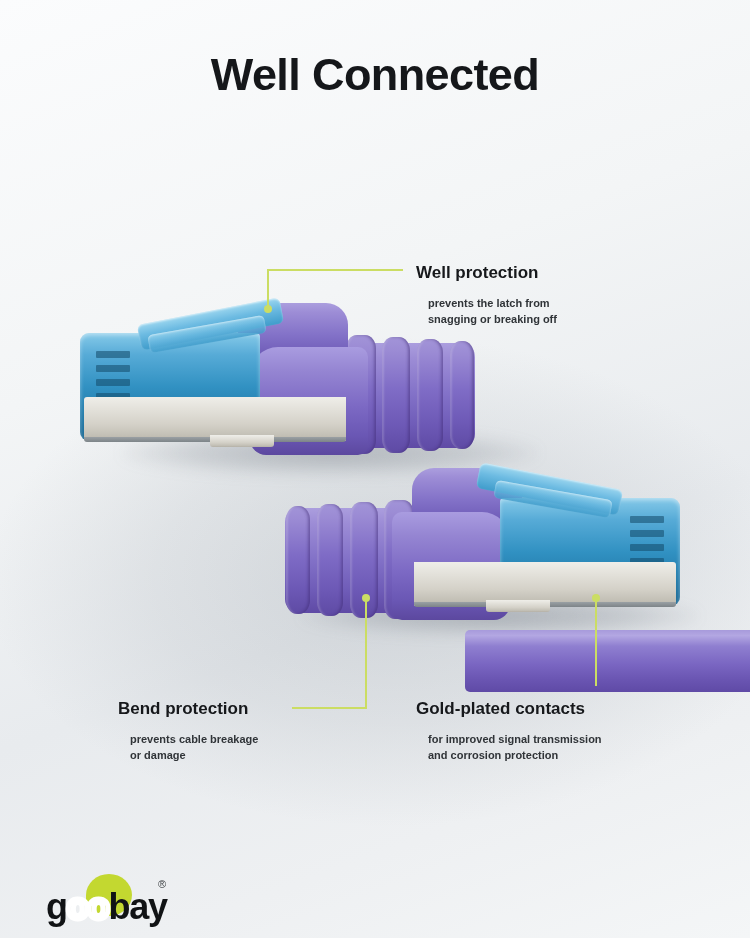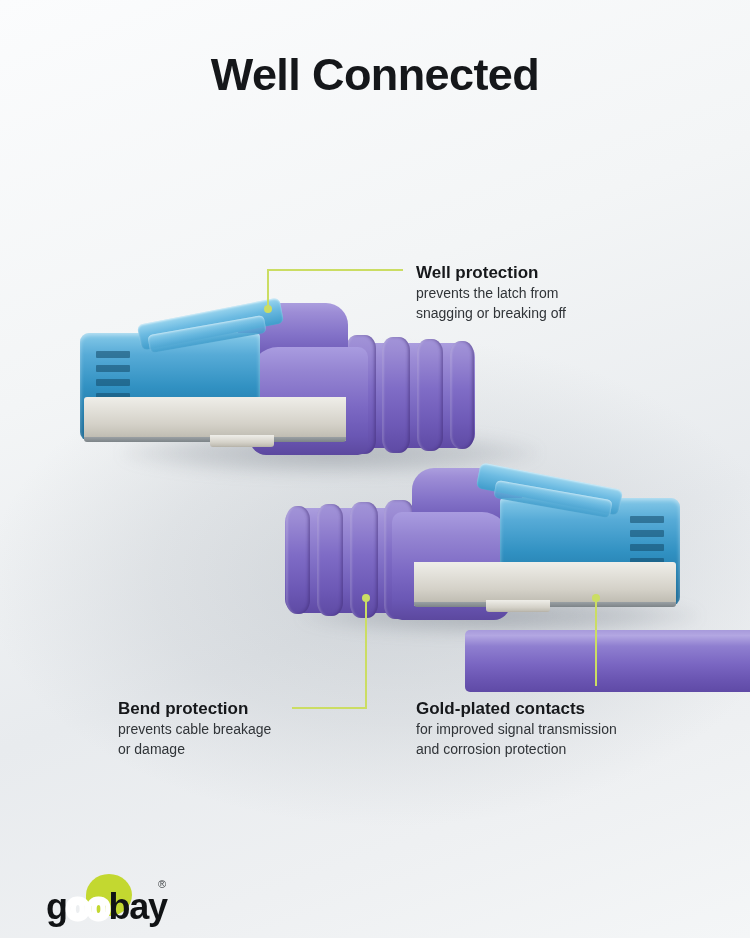--- a/index.html
+++ b/index.html
@@ -55,23 +55,23 @@
   .callout { position: absolute; }
   .callout-title {
     margin: 0;
     font-size: 17px;
     font-weight: bold;
     color: #16181b;
     line-height: 1.32;
     white-space: nowrap;
   }
   .callout-body {
-    margin: 0;
-    font-size: 14px;
-    font-weight: normal;
+    margin: 12px;
+    font-size: 11px;
+    font-weight: bold;
     color: #303438;
     line-height: 1.38;
     white-space: pre-line;
   }
 
   #callout-latch { left: 416px; top: 262px; }
   #callout-bend  { left: 118px; top: 698px; }
   #callout-gold  { left: 416px; top: 698px; }
 
   

